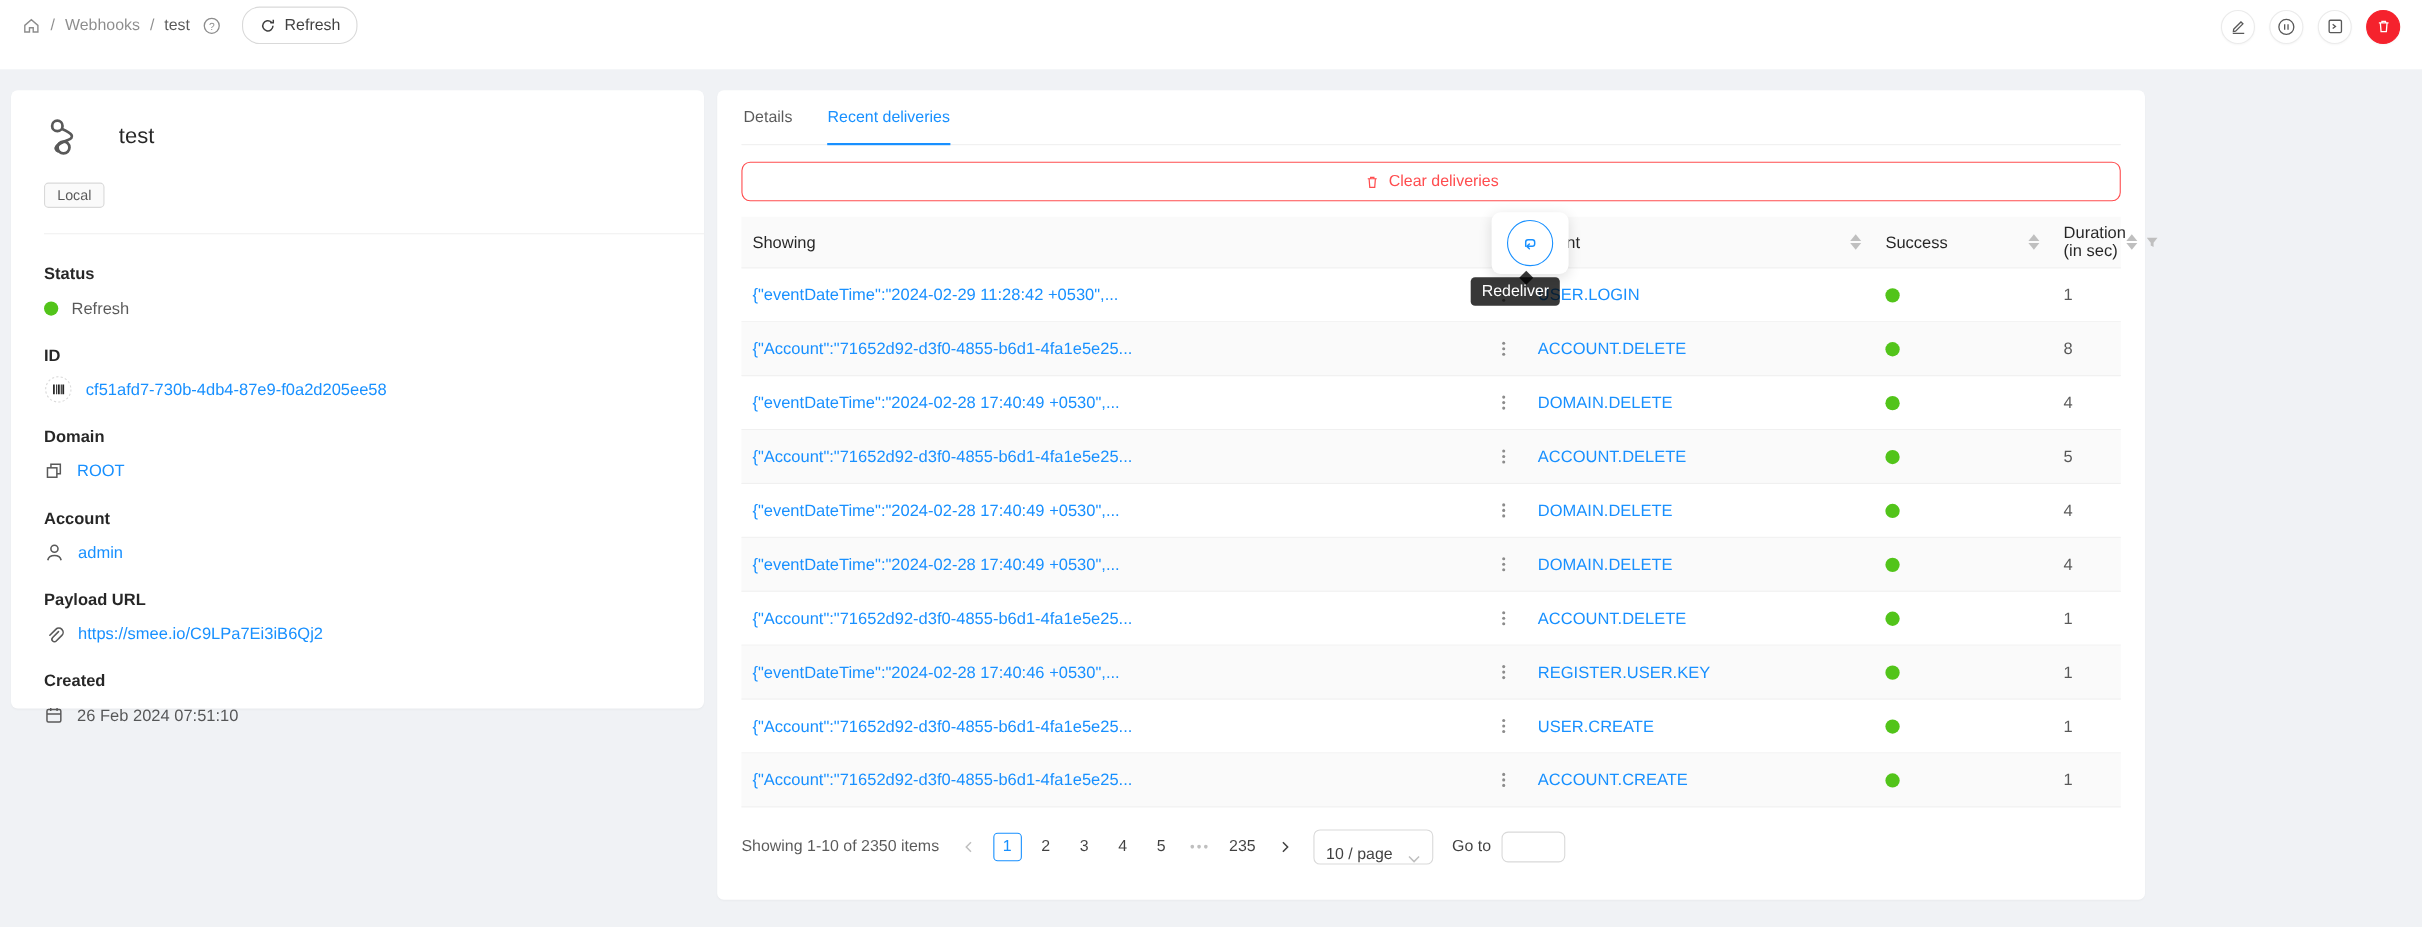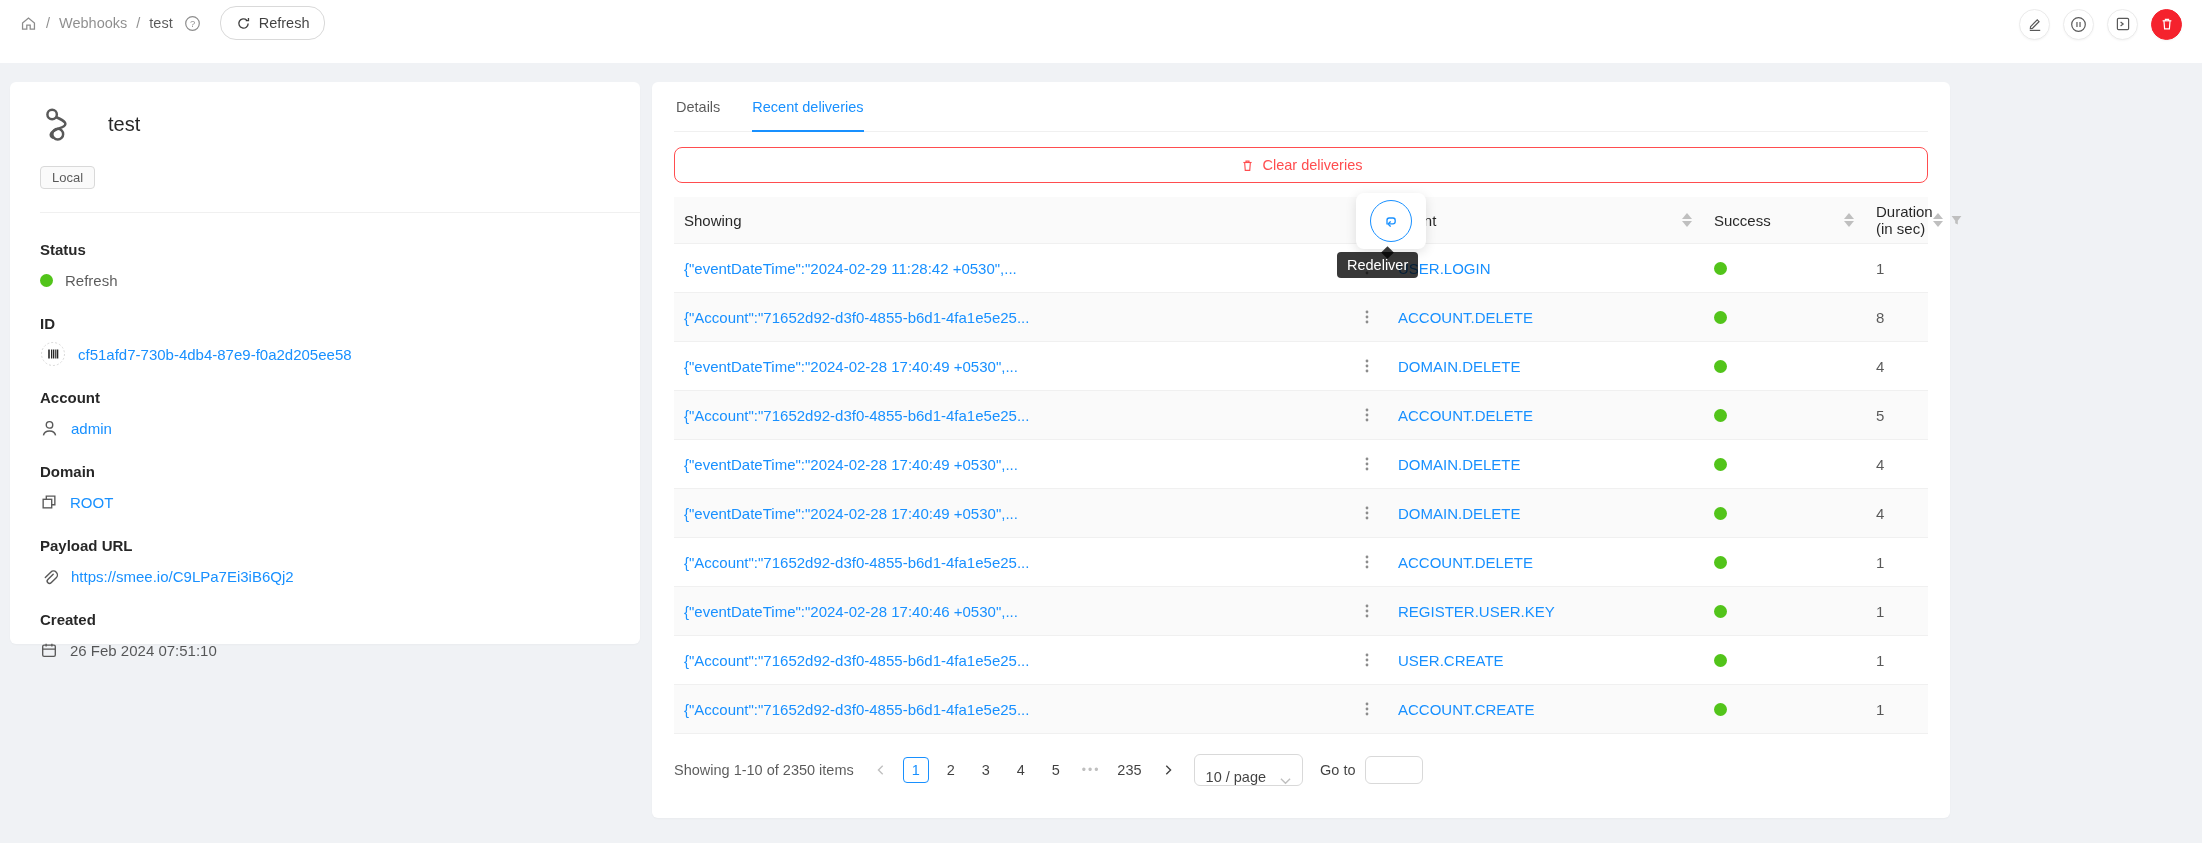--- a/index.html
+++ b/index.html
@@ -212,41 +212,41 @@
                   <path d="M13.5 8.5v9" stroke-width="1.6"></path>
                   <path d="M15.7 8.5v9" stroke-width="1"></path>
                   <path d="M17.5 8.5v9" stroke-width="1.6"></path>
                 </g>
               </svg>
           </span>
           <a>cf51afd7-730b-4db4-87e9-f0a2d205ee58</a>
         </div>
       </div>
       <div class="section">
+        <div class="sec-label">Domain</div>
+        <div class="sec-value">
+          <span class="icon sec-ic">
+            <svg width="18" height="18" viewBox="0 0 20 20" fill="none" stroke="currentColor" stroke-width="1.5">
+                <rect x="3.5" y="7" width="9.5" height="9.5"></rect>
+                <path d="M7 7 V3.5 H16.5 V13 H13"></path>
+              </svg>
+          </span>
+          <a>ROOT</a>
+        </div>
+      </div>
+      <div class="section">
         <div class="sec-label">Account</div>
         <div class="sec-value">
           <span class="icon sec-ic">
             <svg width="19" height="19" viewBox="0 0 20 20" fill="none" stroke="currentColor" stroke-width="1.5">
                 <circle cx="10" cy="6.2" r="3.4"></circle>
                 <path d="M3.6 17.2 a6.5 5.6 0 0 1 12.8 0"></path>
               </svg>
           </span>
           <a>admin</a>
-        </div>
-      </div>
-      <div class="section">
-        <div class="sec-label">Domain</div>
-        <div class="sec-value">
-          <span class="icon sec-ic">
-            <svg width="18" height="18" viewBox="0 0 20 20" fill="none" stroke="currentColor" stroke-width="1.5">
-                <rect x="3.5" y="7" width="9.5" height="9.5"></rect>
-                <path d="M7 7 V3.5 H16.5 V13 H13"></path>
-              </svg>
-          </span>
-          <a>ROOT</a>
         </div>
       </div>
       <div class="section">
         <div class="sec-label">Payload URL</div>
         <div class="sec-value">
           <span class="icon sec-ic">
             <svg width="19" height="19" viewBox="0 0 20 20" fill="none" stroke="currentColor" stroke-width="1.5" stroke-linecap="round">
                 <path d="M13.9 7.6 L8.3 13.2 a2.4 2.4 0 0 0 3.4 3.4 l5.4-5.4 a4.1 4.1 0 0 0-5.8-5.8 L5.6 11"></path>
               </svg>
           </span>

